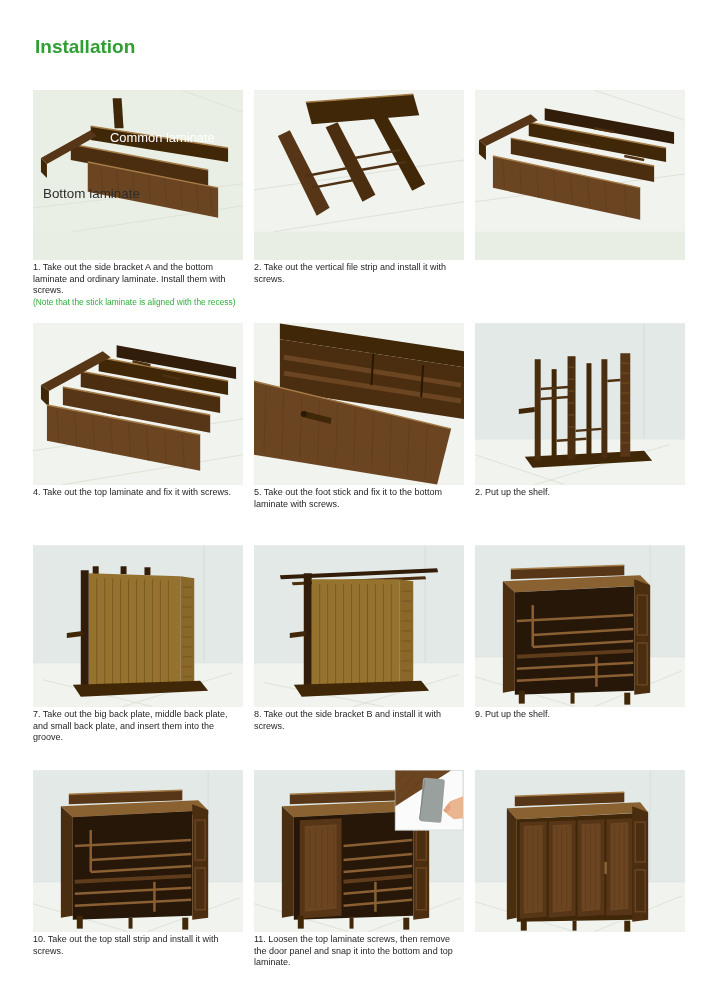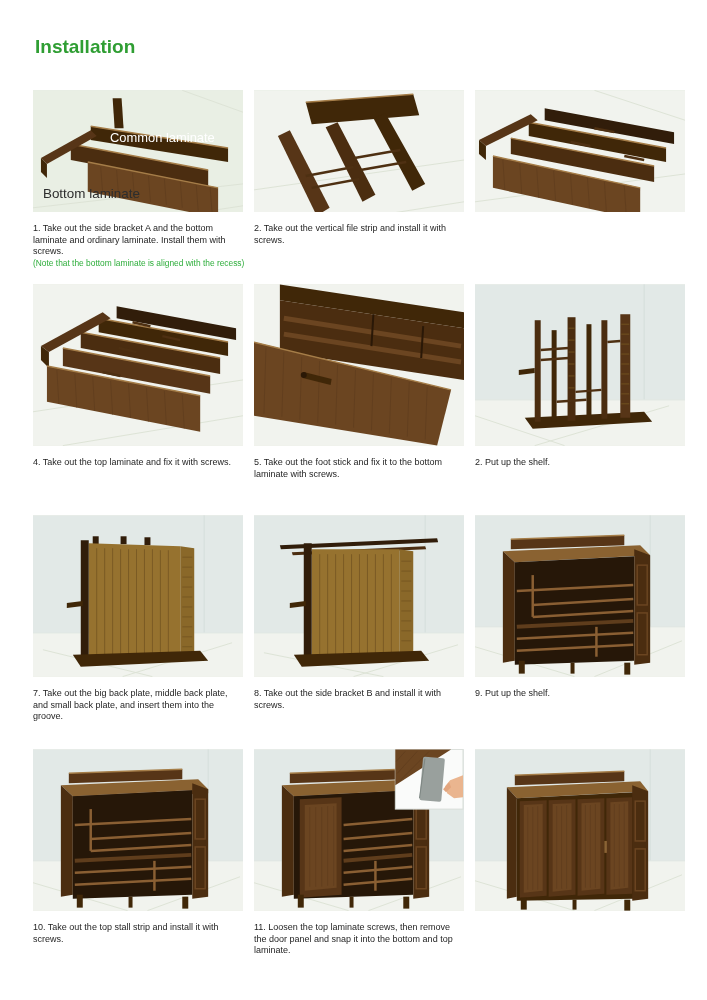--- a/index.html
+++ b/index.html
@@ -2,23 +2,23 @@
 <html><head>
 <meta charset="utf-8">
 <style>
   html,body{margin:0;padding:0;background:#ffffff;}
   body{width:707px;height:1000px;overflow:hidden;font-family:"Liberation Sans",sans-serif;position:relative;}
   .page-title{margin:36px 0 0 35px;font-size:19px;font-weight:bold;color:#2f9e33;}
   .grid{margin:32px 0 0 33px;}
   .row{display:flex;gap:11px;align-items:flex-start;}
   .cell{width:210px;flex:0 0 210px;}
   .photo{width:210px;position:relative;overflow:hidden;background:#eef2ea;}
-  .r1 .photo{height:122px;background:#e8eee3;}
+  .r1 .photo{height:170px;background:#e8eee3;}
   .r2 .photo,.r3 .photo,.r4 .photo{height:162px;}
-  .caption-area{padding-top:11px;}
+  .caption-area{padding-top:2px;}
   .r1 .caption-area{min-height:61px;}
   .r2 .caption-area{min-height:58px;}
   .r3 .caption-area{min-height:61px;}
   .caption{font-size:9px;line-height:11.5px;color:#1e1e1e;}
   .note{font-size:8.4px;line-height:11px;color:#2fae3c;white-space:nowrap;}
   svg{display:block;}
   
   .f0{fill:#311d0a}.f1{fill:#402708}.f2{fill:#4b2d10}.f3{fill:#573517}
   .f4{fill:#6b4521}.f5{fill:#8a6231}.gold{fill:#96722f}.gold2{fill:#8a6829}
   .wall{fill:#e2e9e7}.floorw{fill:#f1f3ee}.floorg{fill:#e9efe4}
@@ -67,21 +67,21 @@
             <line x1="164" y1="95" x2="166" y2="121"></line>
               <line x1="178" y1="98" x2="180" y2="124"></line>
           </g>
           <line x1="55" y1="72" x2="186" y2="98" class="hl"></line>
           <text x="130" y="52" text-anchor="middle" class="lblw">Common laminate</text>
           <text x="10" y="108" class="lbld">Bottom laminate</text>
         </svg>
       </div>
       <div class="caption-area">
         <div class="caption">1. Take out the side bracket A and the bottom laminate and ordinary laminate. Install them with screws.</div>
-        <div class="note">(Note that the bottom laminate is aligned with the recess)</div>
+        <div class="note">(Note that the stick laminate is aligned with the recess)</div>
       </div>
     </div>
 
     <div class="cell">
       <div class="photo">
         <svg viewBox="0 0 211 142" width="210" height="142">
           <rect width="211" height="142" class="floorw"></rect>
           <line x1="0" y1="100" x2="211" y2="70" class="tl"></line>
           <line x1="20" y1="142" x2="211" y2="112" class="tl"></line>
           <polygon points="52,12 160,4 166,25 58,34" class="f1"></polygon>

